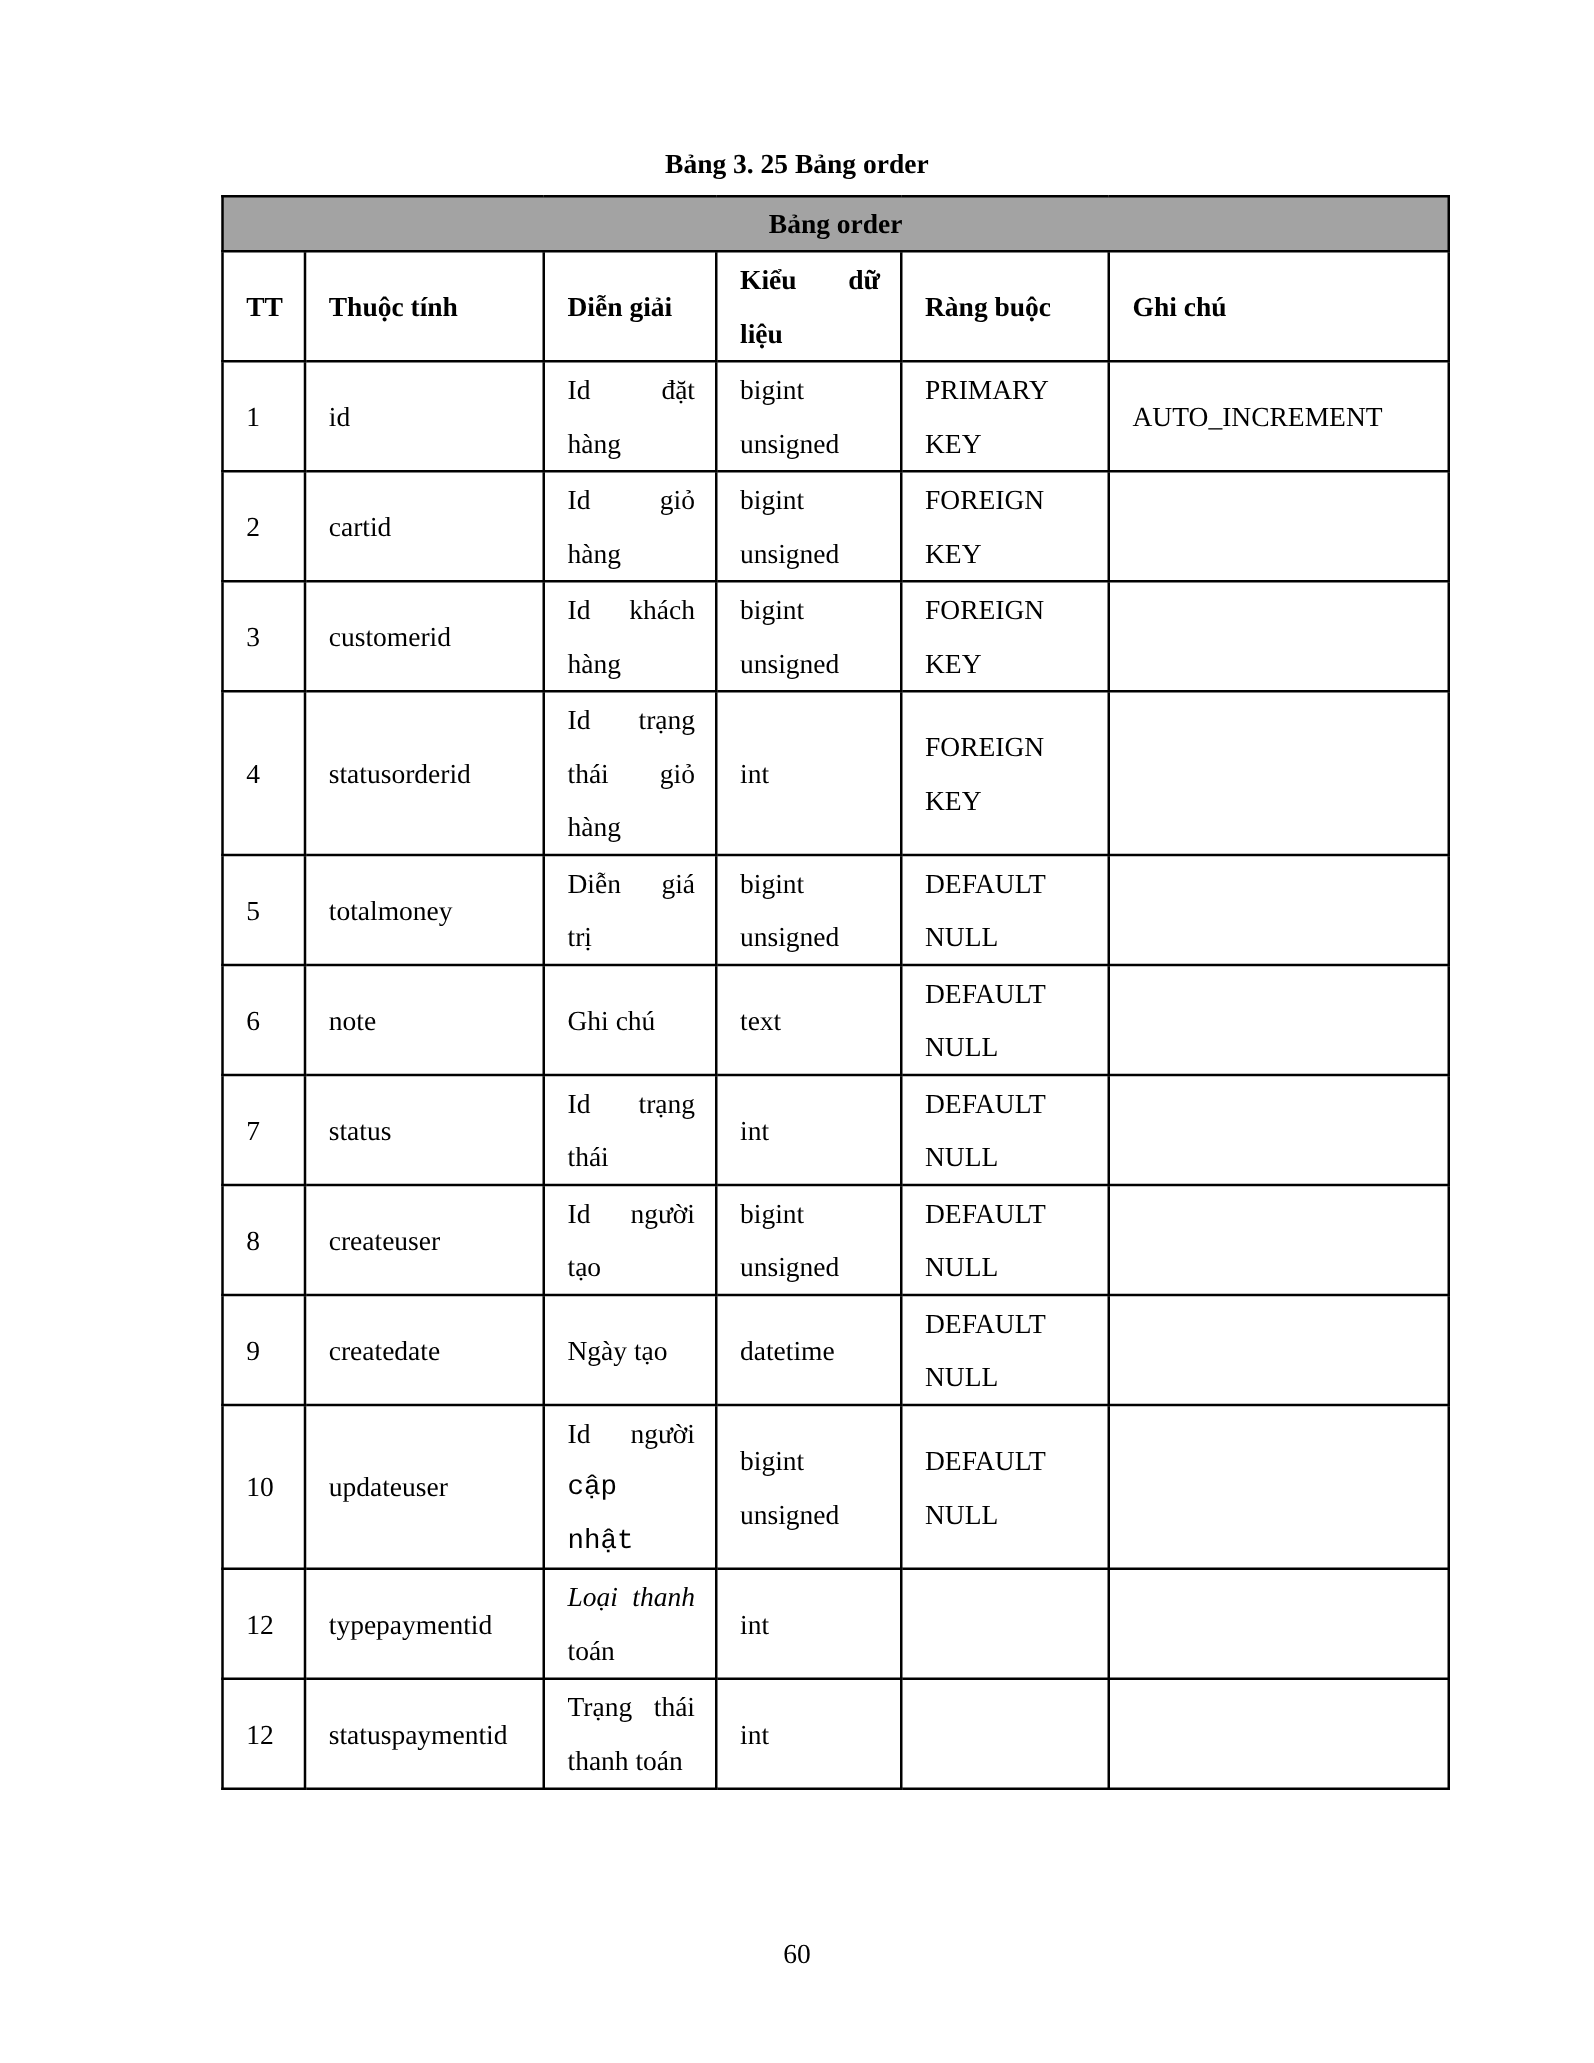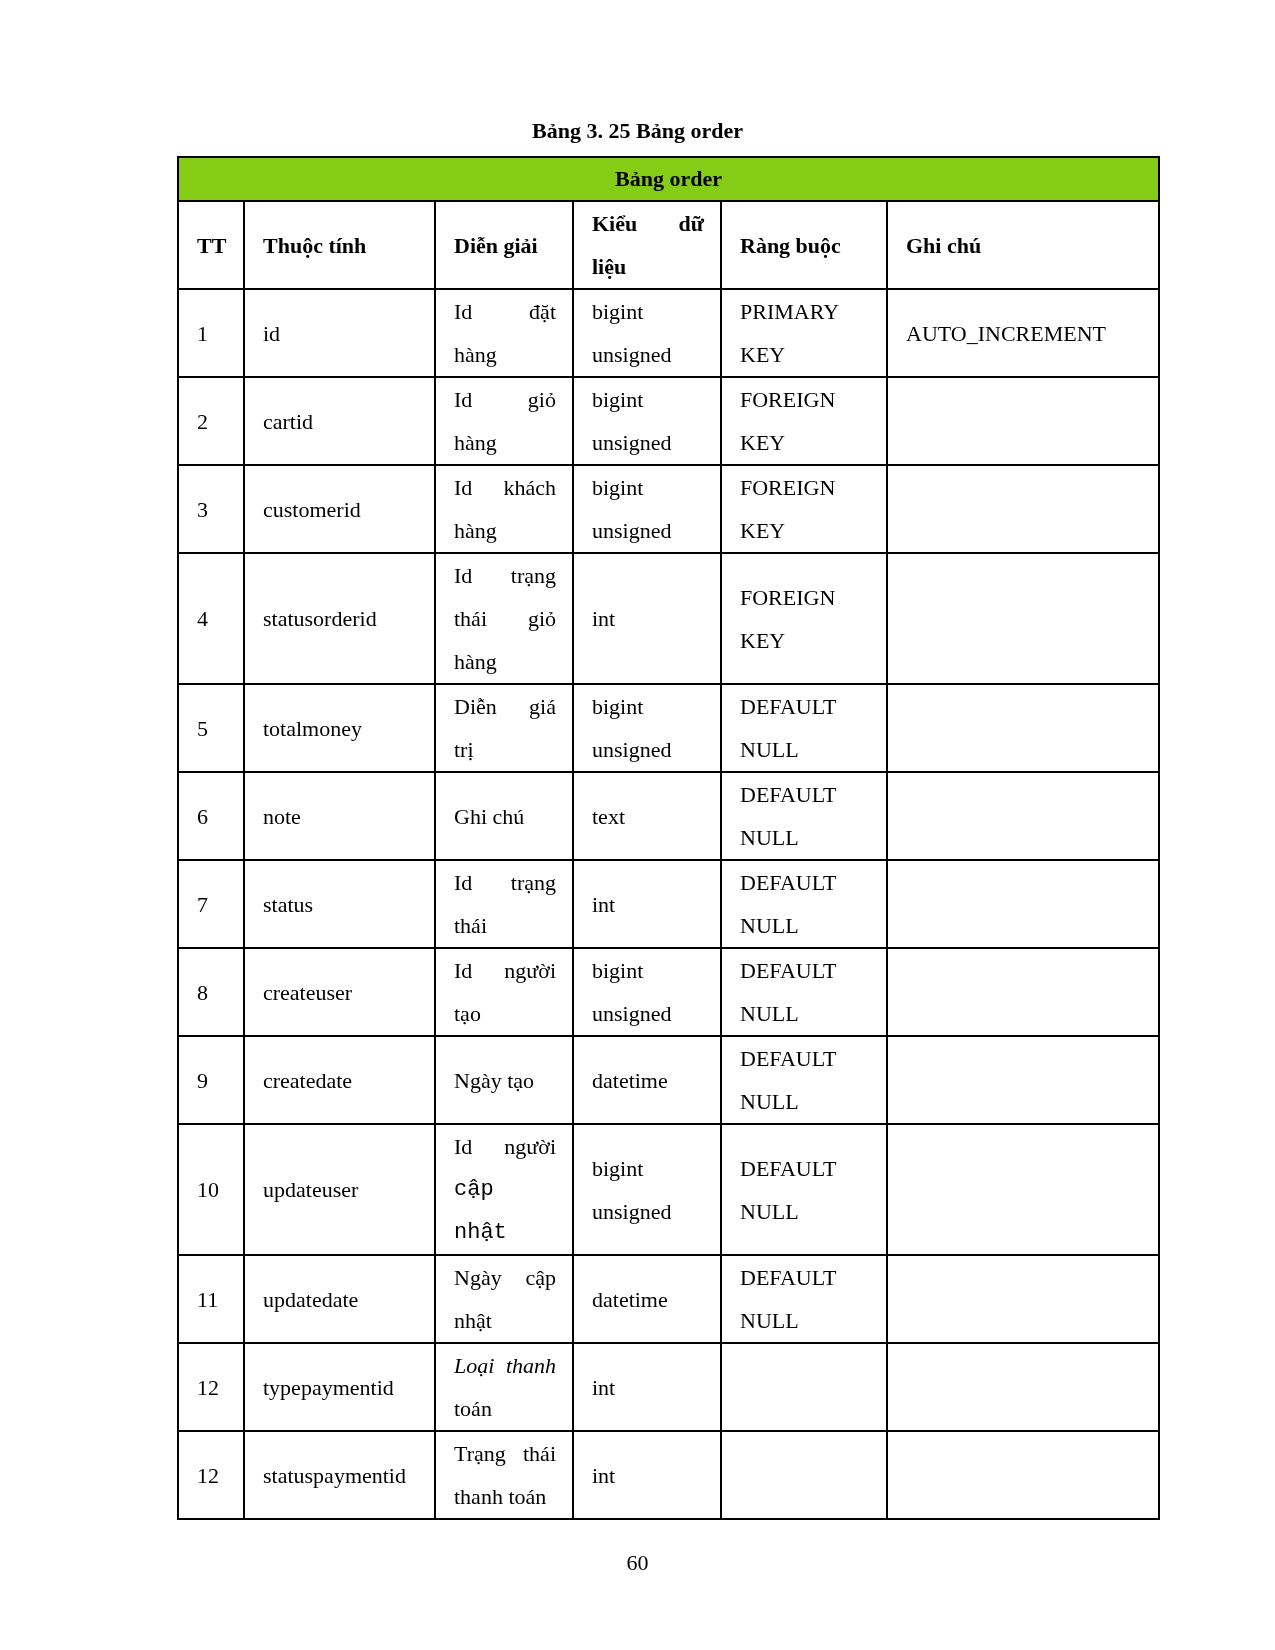--- a/index.html
+++ b/index.html
@@ -15,21 +15,21 @@
     position: absolute; left: 177px; top: 156px;
     width: 981px; border-collapse: collapse; table-layout: fixed;
     font-size: 22px;
   }
   table.schema td, table.schema th {
     border: 2px solid #000; padding: 0 16px 0 18px;
     vertical-align: middle; text-align: left; line-height: 43px;
     font-weight: normal;
   }
   table.schema tr.title-row th {
-    background: #84cc16; text-align: center; font-weight: bold;
+    background: #a3a3a3; text-align: center; font-weight: bold;
     height: 42px; line-height: 30px; padding: 0;
   }
   table.schema tr.head-row th { font-weight: bold; height: 84px; }
   table.schema tr.data-row td { height: 84px; }
   table.schema tr.data-row.tall td { height: 127px; }
   td.just, th.just { text-align: justify; text-align-last: justify; margin-left: 15px; }
   td.just span.last, th.just span.last { display: block; text-align-last: left; }
   .page-num {
     position: absolute; left: 0; width: 1275px; top: 1548px;
     text-align: center; font-size: 22px; line-height: 30px;
@@ -223,36 +223,20 @@
           <span style="display: block;">bigint</span>
           <span class="last" style="display: block;">unsigned</span>
         </td>
         <td>
           <span style="display: block;">DEFAULT</span>
           <span class="last" style="display: block;">NULL</span>
         </td>
         <td></td>
       </tr>
       <tr class="data-row">
-        <td>11</td>
-        <td>updatedate</td>
-        <td class="just">
-          <span style="display: block;">Ngày cập</span>
-          <span class="last" style="display: block;">nhật</span>
-        </td>
-        <td>
-          <span class="last" style="display: block;">datetime</span>
-        </td>
-        <td>
-          <span style="display: block;">DEFAULT</span>
-          <span class="last" style="display: block;">NULL</span>
-        </td>
-        <td></td>
-      </tr>
-      <tr class="data-row">
         <td>12</td>
         <td>typepaymentid</td>
         <td class="just">
           <span style="display: block; font-style: italic;">Loại thanh</span>
           <span class="last" style="display: block;">toán</span>
         </td>
         <td>
           <span class="last" style="display: block;">int</span>
         </td>
         <td></td>

